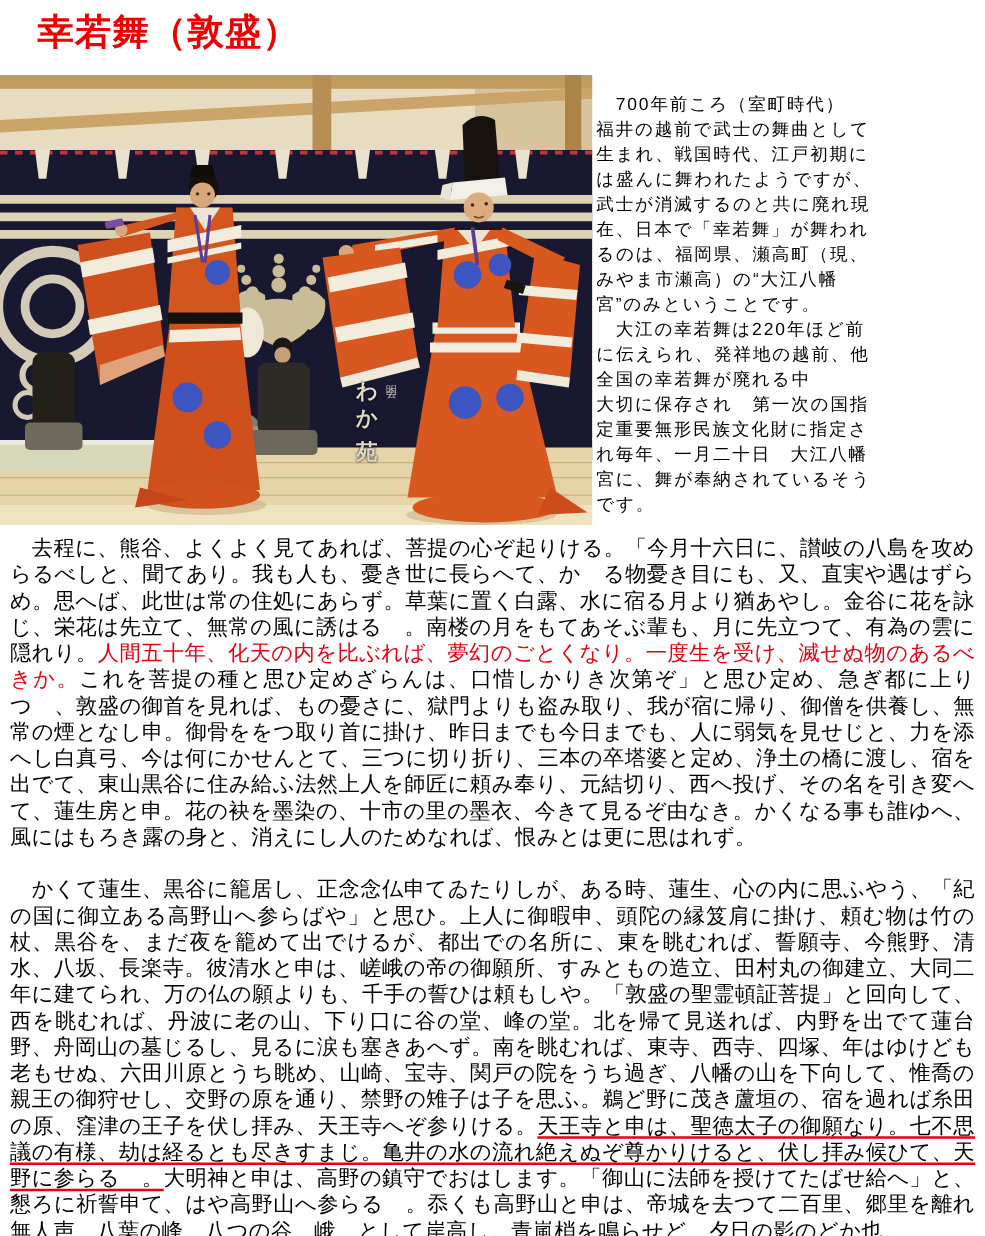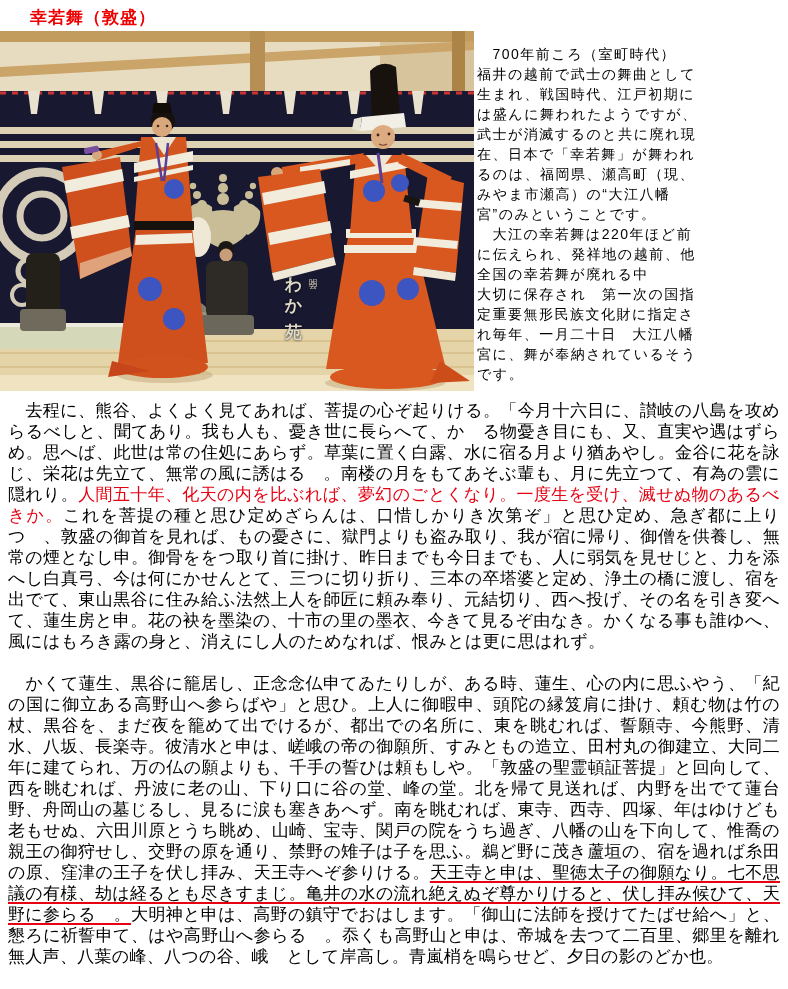--- a/index.html
+++ b/index.html
@@ -6,22 +6,22 @@
     --title-red:#ee0000;
     --accent-red:#e60012;
   }
   html,body{margin:0;padding:0;background:#ffffff;}
   body{
     width:788px;
     font-family:"Liberation Sans","DejaVu Sans",sans-serif;
     color:#000;
   }
   .page-title{
-    margin:6px 0 2px 30px;
-    font-size:17px;
+    margin:6px 0 14px 30px;
+    font-size:29px;
     font-weight:bold;
     letter-spacing:1px;
     color:var(--title-red);
   }
   .top-row{display:flex;align-items:flex-start;}
   .photo-wrap{
     position:relative;
     width:474px;height:360px;
     flex:0 0 474px;
     overflow:hidden;

